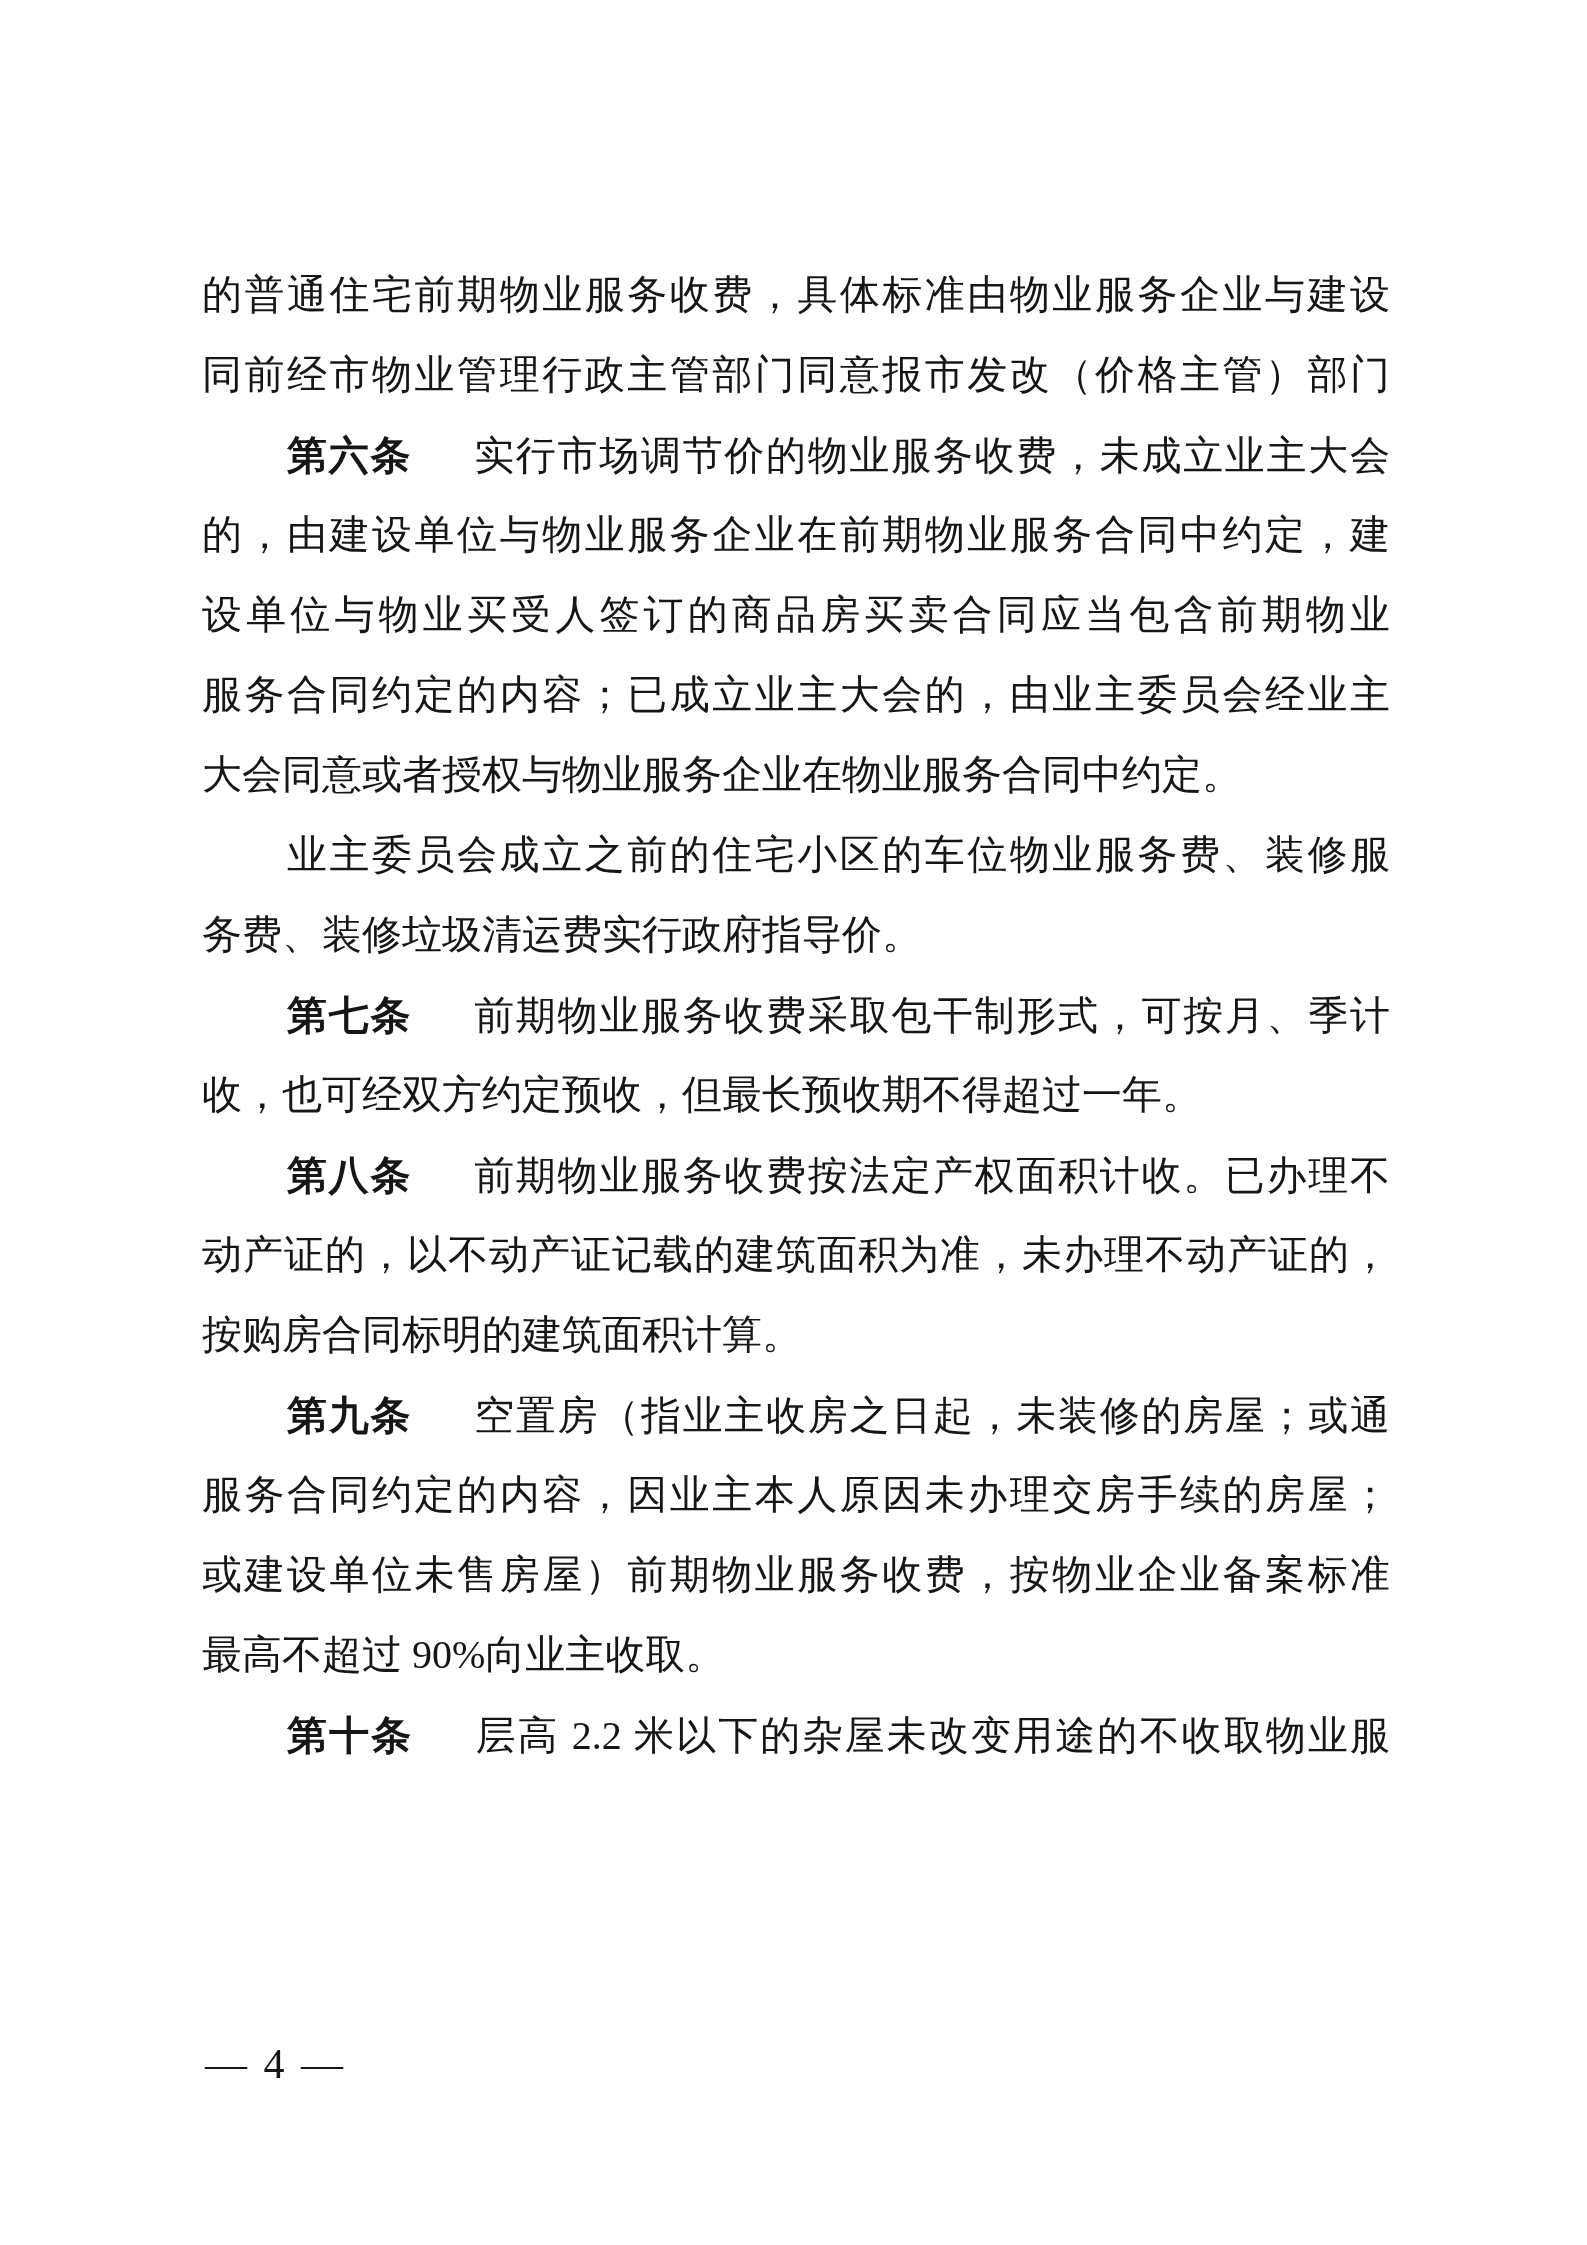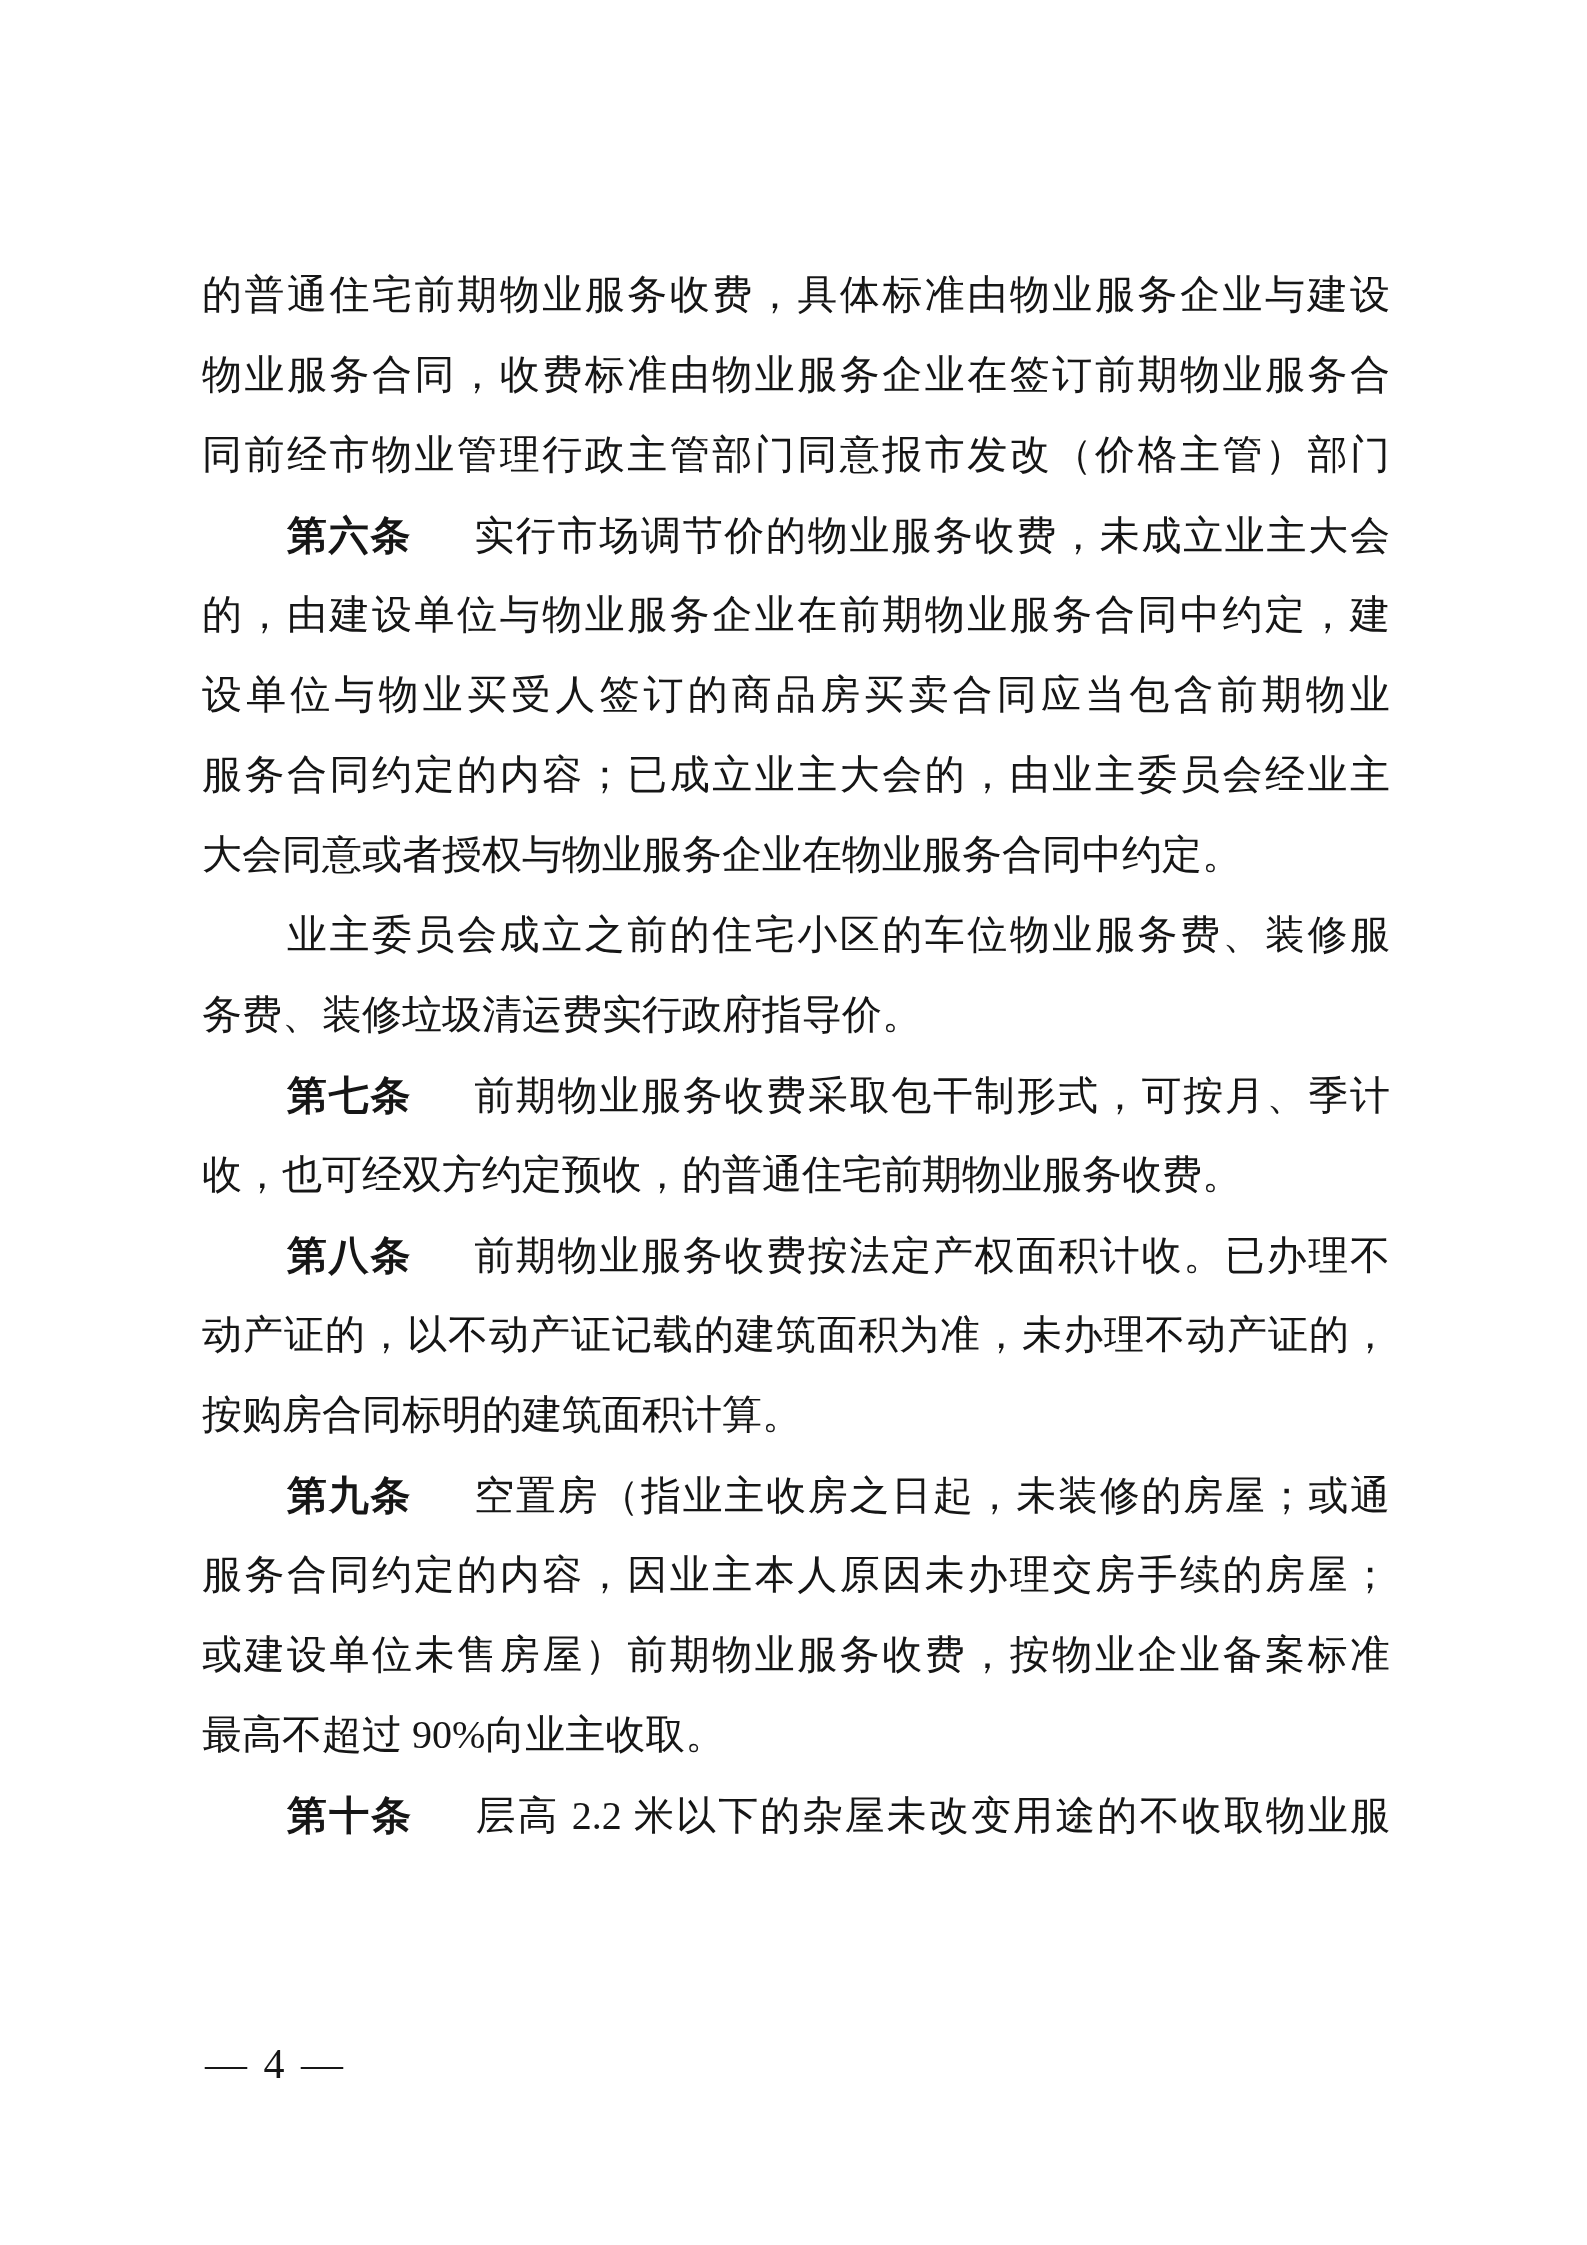--- a/index.html
+++ b/index.html
@@ -65,42 +65,41 @@
   }
 </style>
 </head>
 <body>
 
 <div class="page">
   <main class="doc-body" id="body-lines">
   <div class="line fill"><span class="line-text">的普通住宅前期物业服务收费，具体标准由物业服务企业与建设</span></div>
 
 
-  <div class="line fill"><span class="line-text">物业服务合同，收费标准由物业服务企业在签订前期物业服务合</span></div>
 
   <div class="line fill"><span class="line-text">同前经市物业管理行政主管部门同意报市发改（价格主管）部门</span></div>
 
 
   <div class="line fill indent"><span class="article-head">第六条</span><span class="line-text">实行市场调节价的物业服务收费，未成立业主大会</span></div>
 
   <div class="line fill"><span class="line-text">的，由建设单位与物业服务企业在前期物业服务合同中约定，建</span></div>
 
   <div class="line fill"><span class="line-text">设单位与物业买受人签订的商品房买卖合同应当包含前期物业</span></div>
 
   <div class="line fill"><span class="line-text">服务合同约定的内容；已成立业主大会的，由业主委员会经业主</span></div>
 
   <div class="line"><span class="line-text">大会同意或者授权与物业服务企业在物业服务合同中约定。</span></div>
 
   <div class="line fill indent"><span class="line-text">业主委员会成立之前的住宅小区的车位物业服务费、装修服</span></div>
 
   <div class="line"><span class="line-text">务费、装修垃圾清运费实行政府指导价。</span></div>
 
   <div class="line fill indent"><span class="article-head">第七条</span><span class="line-text">前期物业服务收费采取包干制形式，可按月、季计</span></div>
 
-  <div class="line"><span class="line-text">收，也可经双方约定预收，的普通住宅前期物业服务收费。</span></div>
+  <div class="line"><span class="line-text">收，也可经双方约定预收，但最长预收期不得超过一年。</span></div>
 
   <div class="line fill indent"><span class="article-head">第八条</span><span class="line-text">前期物业服务收费按法定产权面积计收。已办理不</span></div>
 
   <div class="line fill"><span class="line-text">动产证的，以不动产证记载的建筑面积为准，未办理不动产证的，</span></div>
 
   <div class="line"><span class="line-text">按购房合同标明的建筑面积计算。</span></div>
 
   <div class="line fill indent"><span class="article-head">第九条</span><span class="line-text">空置房（指业主收房之日起，未装修的房屋；或通</span></div>
 
   <div class="line fill"><span class="line-text">服务合同约定的内容，因业主本人原因未办理交房手续的房屋；</span></div>

